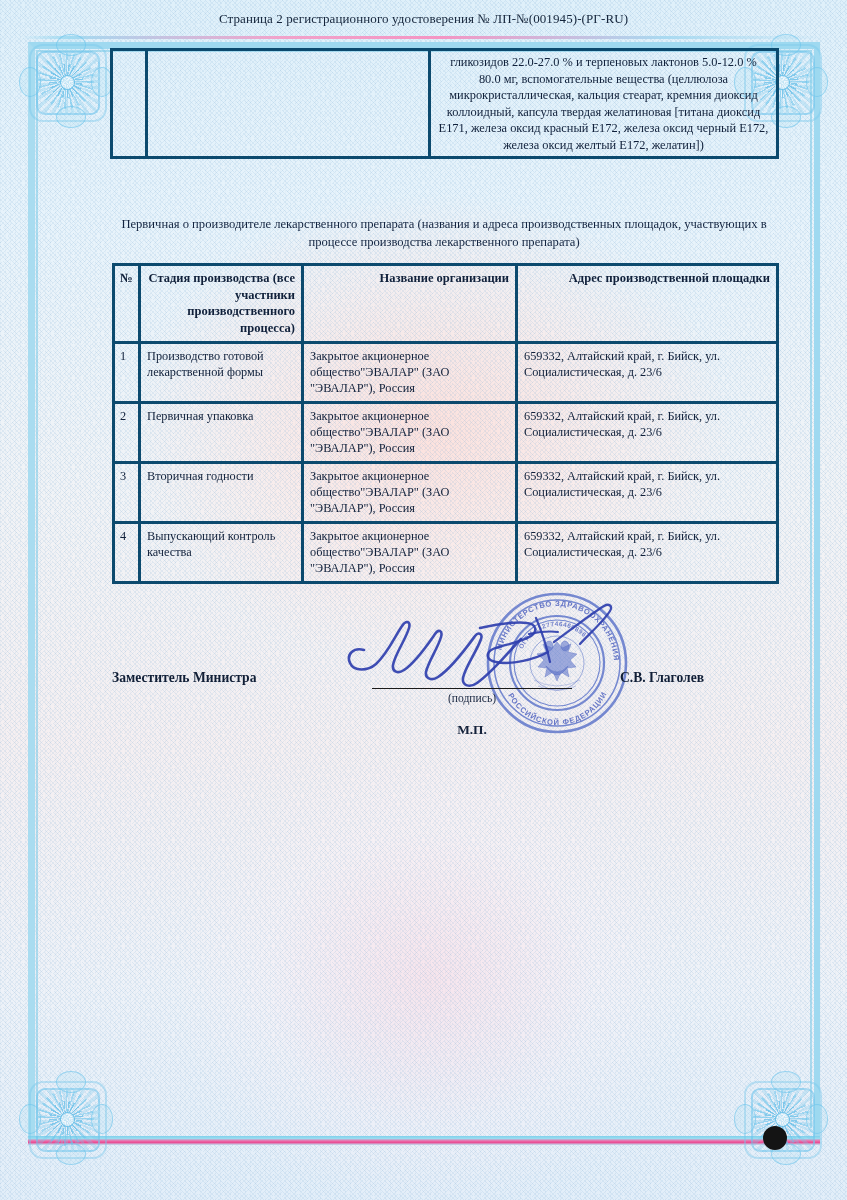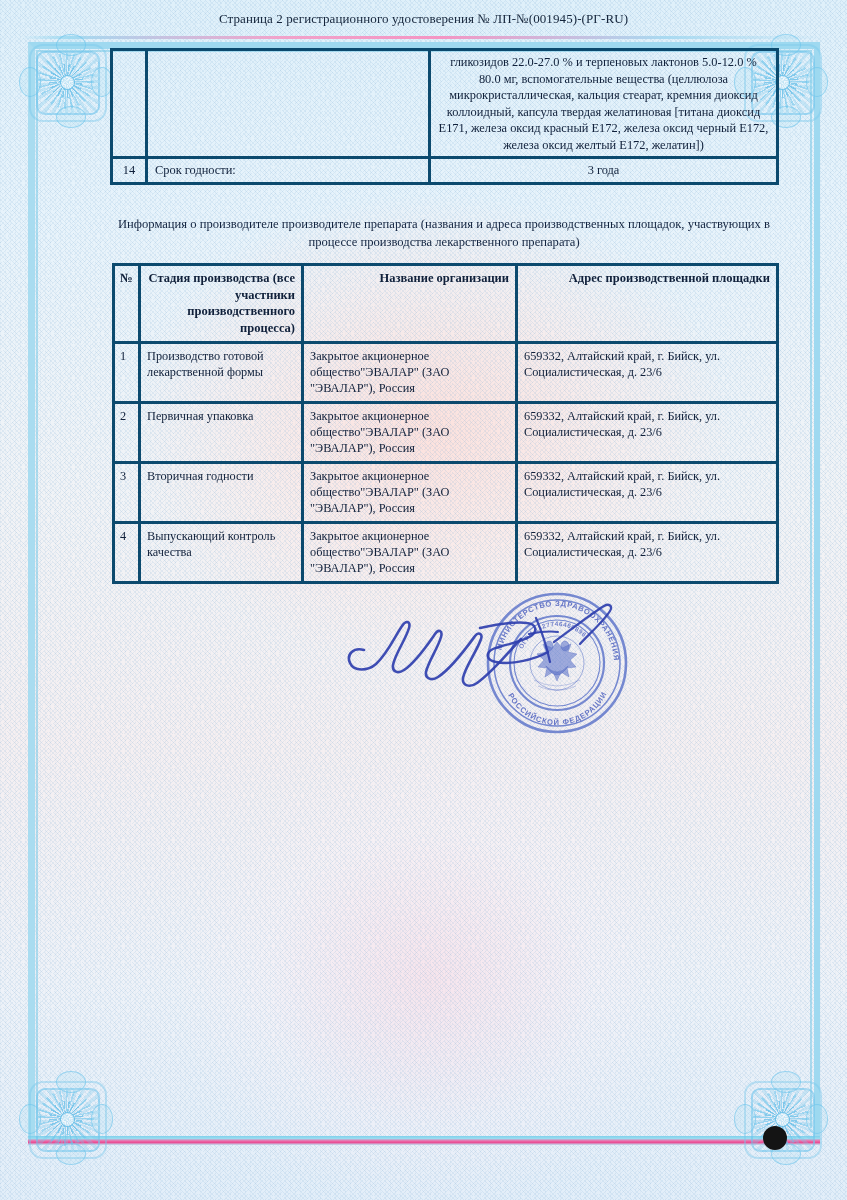--- a/index.html
+++ b/index.html
@@ -336,29 +336,24 @@
         <col style="width:35px">
         <col style="width:283px">
         <col style="width:348px">
       </colgroup>
     <tbody>
       <tr>
         <td></td>
         <td></td>
         <td class="cell-center">гликозидов 22.0-27.0 % и терпеновых лактонов 5.0-12.0 % 80.0 мг, вспомогательные вещества (целлюлоза микрокристаллическая, кальция стеарат, кремния диоксид коллоидный, капсула твердая желатиновая [титана диоксид Е171, железа оксид красный Е172, железа оксид черный Е172, железа оксид желтый Е172, желатин])</td>
       </tr>
-      <tr>
-        <td class="cell-center cell-bold">14</td>
-        <td class="cell-bold">Срок годности:</td>
-        <td class="cell-center">3 года</td>
-      </tr>
     </tbody>
   </table>
 
-  <div id="caption">Информация о производителе производителе препарата (названия и адреса производственных площадок, участвующих в процессе производства лекарственного препарата)</div>
+  <div id="caption">Первичная о производителе лекарственного препарата (названия и адреса производственных площадок, участвующих в процессе производства лекарственного препарата)</div>
 
   <table class="doc" id="tbl-mfg">
     <colgroup>
         <col style="width:26px">
         <col style="width:163px">
         <col style="width:214px">
         <col style="width:261px">
       </colgroup>
     <thead>
       <tr>
@@ -434,14 +429,21 @@
   <svg id="signature-ink" viewBox="0 0 330 110">
     <g fill="none" stroke="#2f3fae" stroke-opacity="0.92" stroke-linecap="round" stroke-linejoin="round">
       <path d="M34 52 c-10 -3 -18 4 -14 13 c4 9 18 8 26 1 c12 -11 19 -28 26 -38 c4 -6 9 -5 7 2 c-3 11 -14 26 -16 37 c-1 7 5 9 11 5 c12 -8 24 -26 31 -36 c3 -5 8 -4 6 3 c-3 11 -13 25 -15 35 c-1 7 6 9 12 5 c14 -9 29 -30 37 -41 c3 -4 8 -3 6 3 c-4 12 -16 28 -18 39 c-1 8 7 10 14 5 c16 -11 33 -33 44 -44" stroke-width="2.6"></path>
       <path d="M150 30 c14 -3 33 -7 47 -5 c9 1 11 8 4 13 c-9 6 -28 9 -38 13 c-8 4 -7 11 3 13 c14 3 38 -2 52 -10" stroke-width="2.4"></path>
       <path d="M206 20 c6 14 11 30 14 44" stroke-width="2.2"></path>
       <path d="M199 36 c10 -2 20 -3 29 -2" stroke-width="2.0"></path>
       <path d="M224 44 c14 -10 34 -26 50 -36 c5 -3 9 0 6 5 c-6 10 -22 24 -30 33" stroke-width="2.3"></path>
     </g>
   </svg>
 
+  <div id="sig-block">
+    <div id="sig-title">Заместитель Министра</div>
+    <div id="sig-line"></div>
+    <div id="sig-caption">(подпись)</div>
+    <div id="sig-mp">М.П.</div>
+    <div id="sig-name">С.В. Глаголев</div>
+  </div>
 
 </div>
 
 </body></html>

